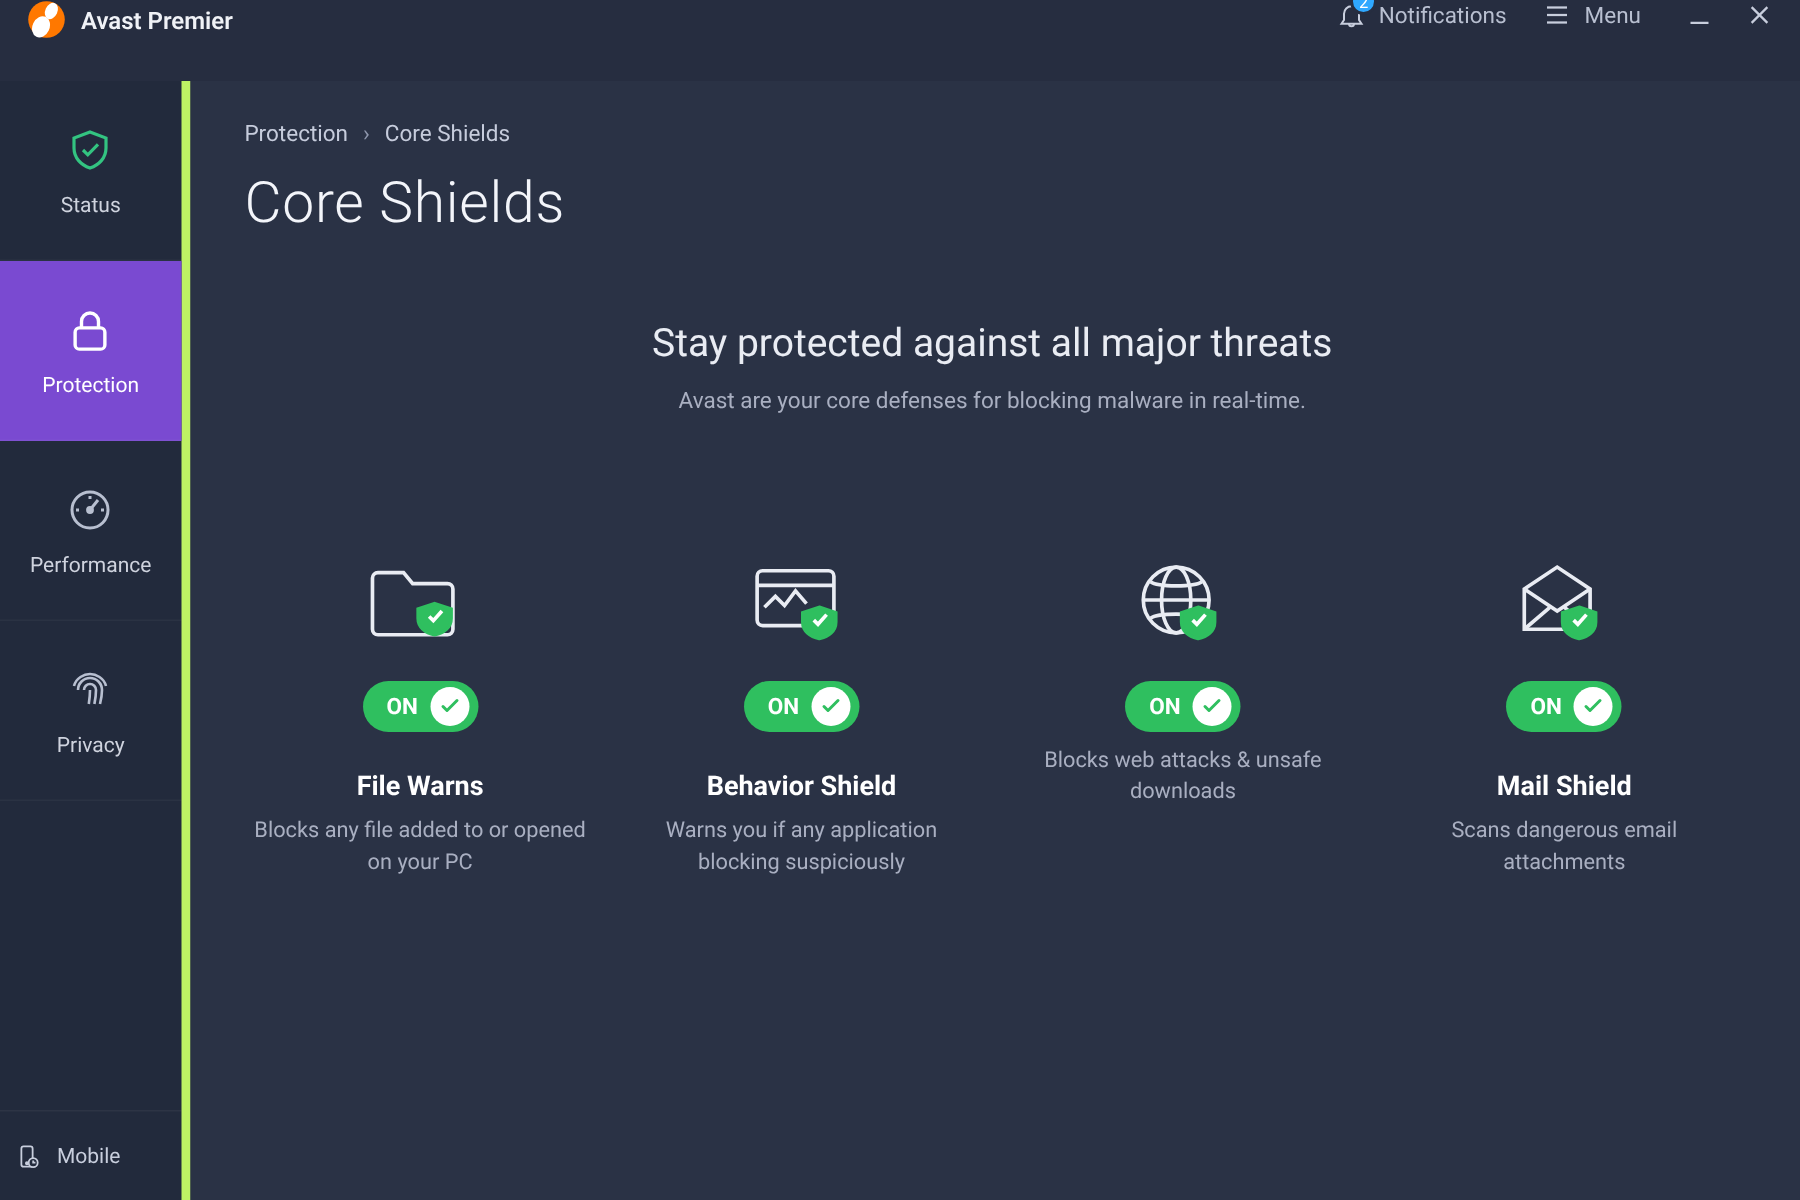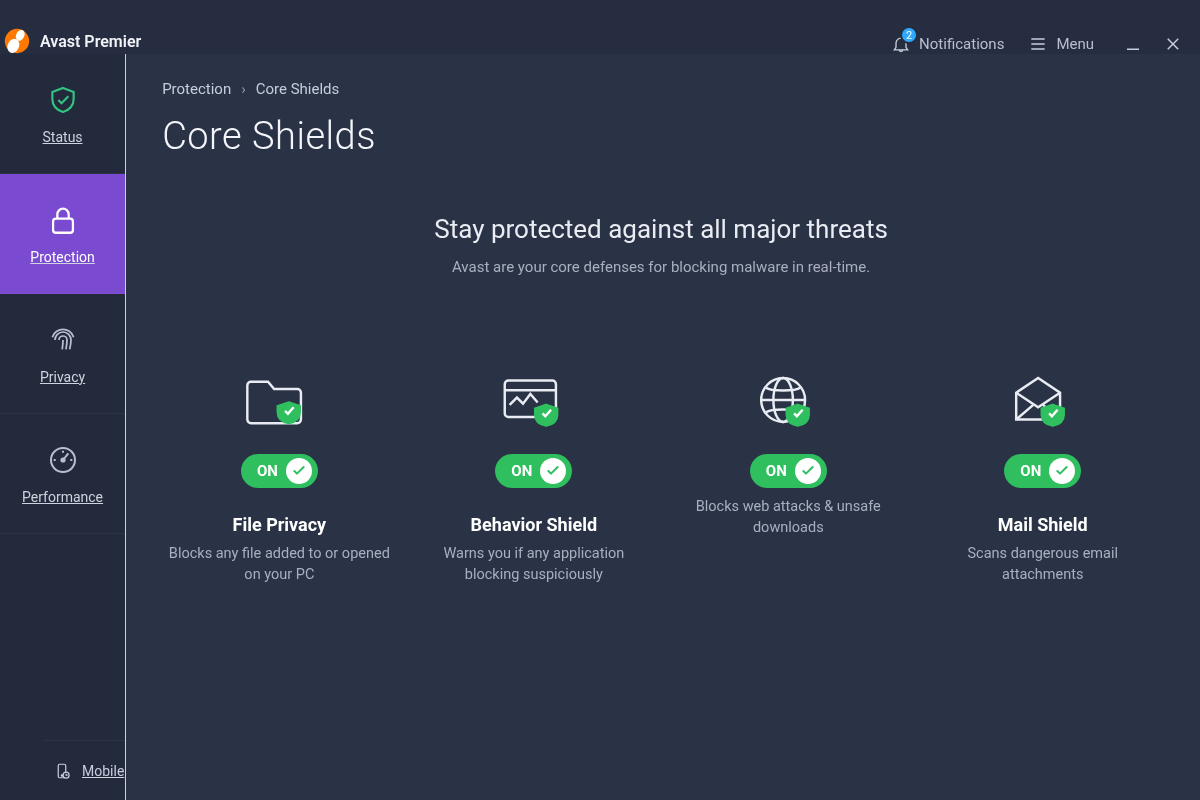--- a/index.html
+++ b/index.html
@@ -7,22 +7,22 @@
     width: 1200px; height: 800px;
     font-family: -apple-system, BlinkMacSystemFont, "Segoe UI", Roboto, Helvetica, Arial, sans-serif;
     background: #2a3245;
     color: #cfd3de;
     overflow: hidden;
   }
   .app { display: flex; flex-direction: column; width: 100%; height: 100%; }
   
   .titlebar {
     height: 54px;
-    display: flex; align-items: flex-end; justify-content: space-between;
-    padding: 0 18px 0 4px;
+    display: flex; align-items: flex-start; justify-content: space-between;
+    padding: 0 18px 0 18px;
     background: #262d40;
     color: #d7dbe5;
   }
   .title-left { display: flex; align-items: center; gap: 10px; }
   .logo { width: 26px; height: 26px; display: inline-flex; align-items: center; justify-content: center; }
   .app-title { font-size: 16px; font-weight: 600; color: #f0f2f7; }
   .title-right { display: flex; align-items: center; gap: 24px; }
   .tb-item { display: inline-flex; align-items: center; gap: 8px; color: #b8bfd0; font-size: 15px; cursor: pointer; position: relative; }
   .badge {
     position: absolute; top: -8px; left: 9px;
@@ -33,39 +33,37 @@
   .tb-icon { width: 20px; height: 20px; display: inline-flex; align-items: center; justify-content: center; }
   .win-ctrls { display: flex; align-items: center; gap: 22px; padding-left: 6px; }
   .win-btn { width: 18px; height: 18px; display: inline-flex; align-items: center; justify-content: center; cursor: pointer; color: #c8cedd; }
   
   .body { display: flex; flex: 1 1 auto; min-height: 0; }
   
   .sidebar {
     width: 154px;
     background: #222a3c;
     display: flex; flex-direction: column;
-    border-right: 1px solid #bef264;
-    text-decoration: underline;
+    border-right: 6px solid #bef264;
   }
   .side-main { flex: 1 1 auto; display: flex; flex-direction: column; }
   .side-item {
     height: 120px;
     display: flex; flex-direction: column; align-items: center; justify-content: center;
     gap: 12px; color: #cfd3de; font-size: 14px; cursor: pointer;
     border-bottom: 1px solid rgba(255,255,255,0.04);
   }
   .side-item .side-icon { width: 34px; height: 34px; display: inline-flex; align-items: center; justify-content: center; }
   .side-item.first .side-icon { color: #33c481; }
   .side-item.active { background: #7a4ad1; color: #fff; }
   .side-item.active .side-icon { color: #fff; }
   .side-bottom {
     height: 60px; display: flex; align-items: center; gap: 10px; padding-left: 8px;
     color: #c8cedd; font-size: 14px; cursor: pointer;
     border-top: 1px solid rgba(255,255,255,0.05);
-    margin-left: 44px;
   }
   .side-bottom .side-icon { width: 20px; height: 20px; display: inline-flex; align-items: center; justify-content: center; }
   
   .main {
     flex: 1 1 auto; min-width: 0;
     padding: 26px 40px 0 36px;
     background: #2a3245;
   }
   .breadcrumb { display: flex; align-items: center; gap: 10px; color: #c6ccdc; font-size: 15px; }
   .crumb { cursor: pointer; }
@@ -162,39 +160,39 @@
           <span class="side-icon">
             <svg viewBox="0 0 24 24" width="34" height="34" fill="none" stroke="#ffffff" stroke-width="1.6">
               <rect x="5" y="11" width="14" height="10" rx="2"></rect>
               <path d="M8 11V8a4 4 0 118 0v3"></path>
             </svg>
           </span>
           <span>Protection</span>
         </div>
         <div class="side-item">
           <span class="side-icon">
+            <svg viewBox="0 0 24 24" width="32" height="32" fill="none" stroke="#b8bfd0" stroke-width="1.5">
+              <circle cx="12" cy="12" r="9"></circle>
+              <path d="M12 12l4-5"></path>
+              <circle cx="12" cy="12" r="1.2" fill="#b8bfd0"></circle>
+              <path d="M5 12h1.5M17.5 12H19M12 5v1.5"></path>
+            </svg>
+          </span>
+          <span>Performance</span>
+        </div>
+        <div class="side-item">
+          <span class="side-icon">
             <svg viewBox="0 0 24 24" width="32" height="32" fill="none" stroke="#b8bfd0" stroke-width="1.3">
               <path d="M6 12a6 6 0 0112 0c0 3-.5 5-1 7"></path>
               <path d="M9 12a3 3 0 016 0c0 3-.4 5-.8 7"></path>
               <path d="M12 12c0 3-.3 5-.6 7"></path>
               <path d="M4 10c1-4 5-6 8-6s7 2 8 6"></path>
             </svg>
           </span>
           <span>Privacy</span>
-        </div>
-        <div class="side-item">
-          <span class="side-icon">
-            <svg viewBox="0 0 24 24" width="32" height="32" fill="none" stroke="#b8bfd0" stroke-width="1.5">
-              <circle cx="12" cy="12" r="9"></circle>
-              <path d="M12 12l4-5"></path>
-              <circle cx="12" cy="12" r="1.2" fill="#b8bfd0"></circle>
-              <path d="M5 12h1.5M17.5 12H19M12 5v1.5"></path>
-            </svg>
-          </span>
-          <span>Performance</span>
         </div>
       </div>
       <div class="side-bottom">
         <span class="side-icon">
           <svg viewBox="0 0 24 24" width="18" height="18" fill="none" stroke="#c8cedd" stroke-width="1.6">
             <rect x="7" y="3" width="10" height="18" rx="2"></rect>
             <circle cx="12" cy="18" r="1" fill="#c8cedd"></circle>
             <circle cx="17.5" cy="17.5" r="4" fill="#222a3c" stroke="#c8cedd"></circle>
             <path d="M17.5 15.5v2h2" stroke="#c8cedd"></path>
           </svg>
@@ -228,21 +226,21 @@
             </svg>
           </div>
           <div class="toggle">
             <span>ON</span>
             <span class="knob">
               <svg viewBox="0 0 24 24">
                   <path d="M5 12l4 4L19 6" fill="none" stroke="#2fbf5f" stroke-width="3" stroke-linecap="round" stroke-linejoin="round"></path>
                 </svg>
             </span>
           </div>
-          <div class="card-title">File Privacy</div>
+          <div class="card-title">File Warns</div>
           <div class="card-desc">Blocks any file added to or opened on your PC</div>
         </div>
 
         <div class="card">
           <div class="card-icon">
             <svg viewBox="0 0 64 48" width="78" height="60" fill="none" stroke="#e9ecf3" stroke-width="2">
               <rect x="8" y="8" width="42" height="30" rx="3"></rect>
               <line x1="8" y1="16" x2="50" y2="16"></line>
               <path d="M12 28l6-6 5 5 6-8 6 7"></path>
               <g transform="translate(42,28)">

